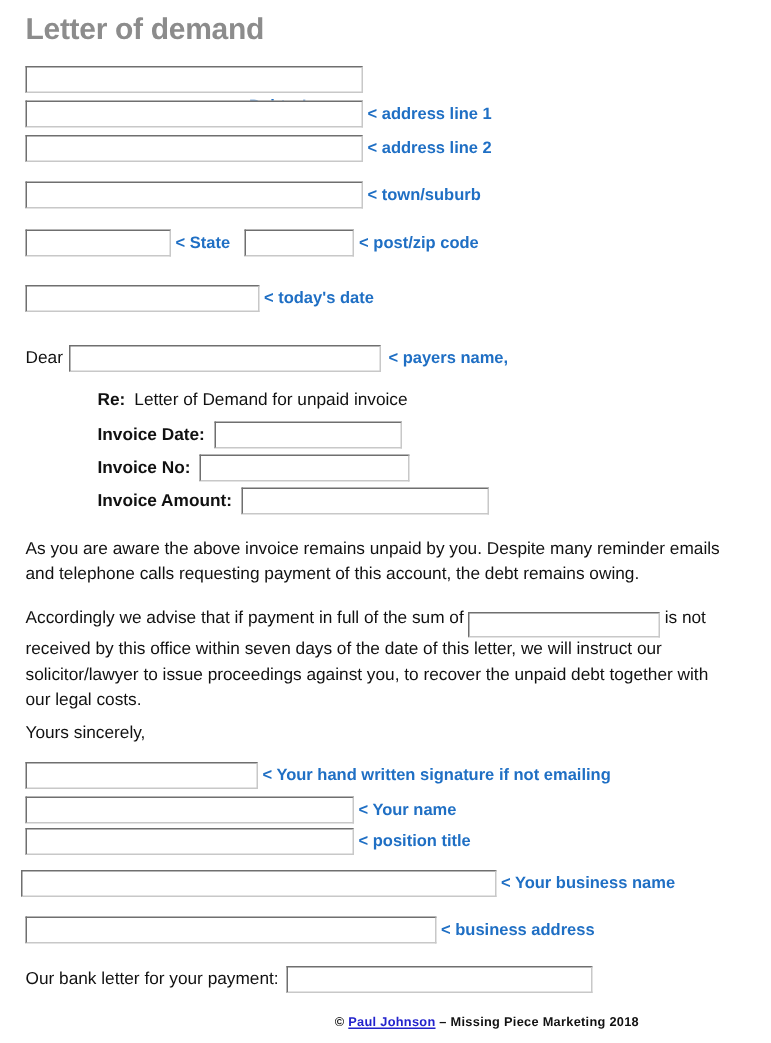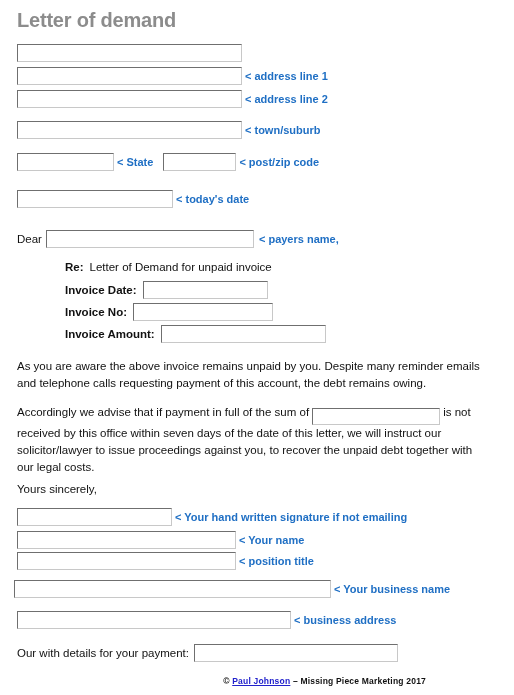--- a/index.html
+++ b/index.html
@@ -202,23 +202,23 @@
     <input class="fld" style="width: 317px;" value="">
     <span class="note">&lt; Your business name</span>
   </div>
 
   <div class="row" style="left:17px; top:611px;">
     <input class="fld" style="width: 274px;" value="">
     <span class="note">&lt; business address</span>
   </div>
 
   <div class="row" style="left:17px; top:644px;">
-    <span class="lbl" style="margin-right:5px;">Our with details for your payment:</span>
+    <span class="lbl" style="margin-right:5px;">Our bank letter for your payment:</span>
     <input class="fld" style="width: 204px;" value="">
   </div>
 
   <div class="footer">
     <span>©</span>
     <a href="#">Paul Johnson</a>
-    <span>– Missing Piece Marketing 2017</span>
+    <span>– Missing Piece Marketing 2018</span>
   </div>
 
 </div>
 
 </body></html>

